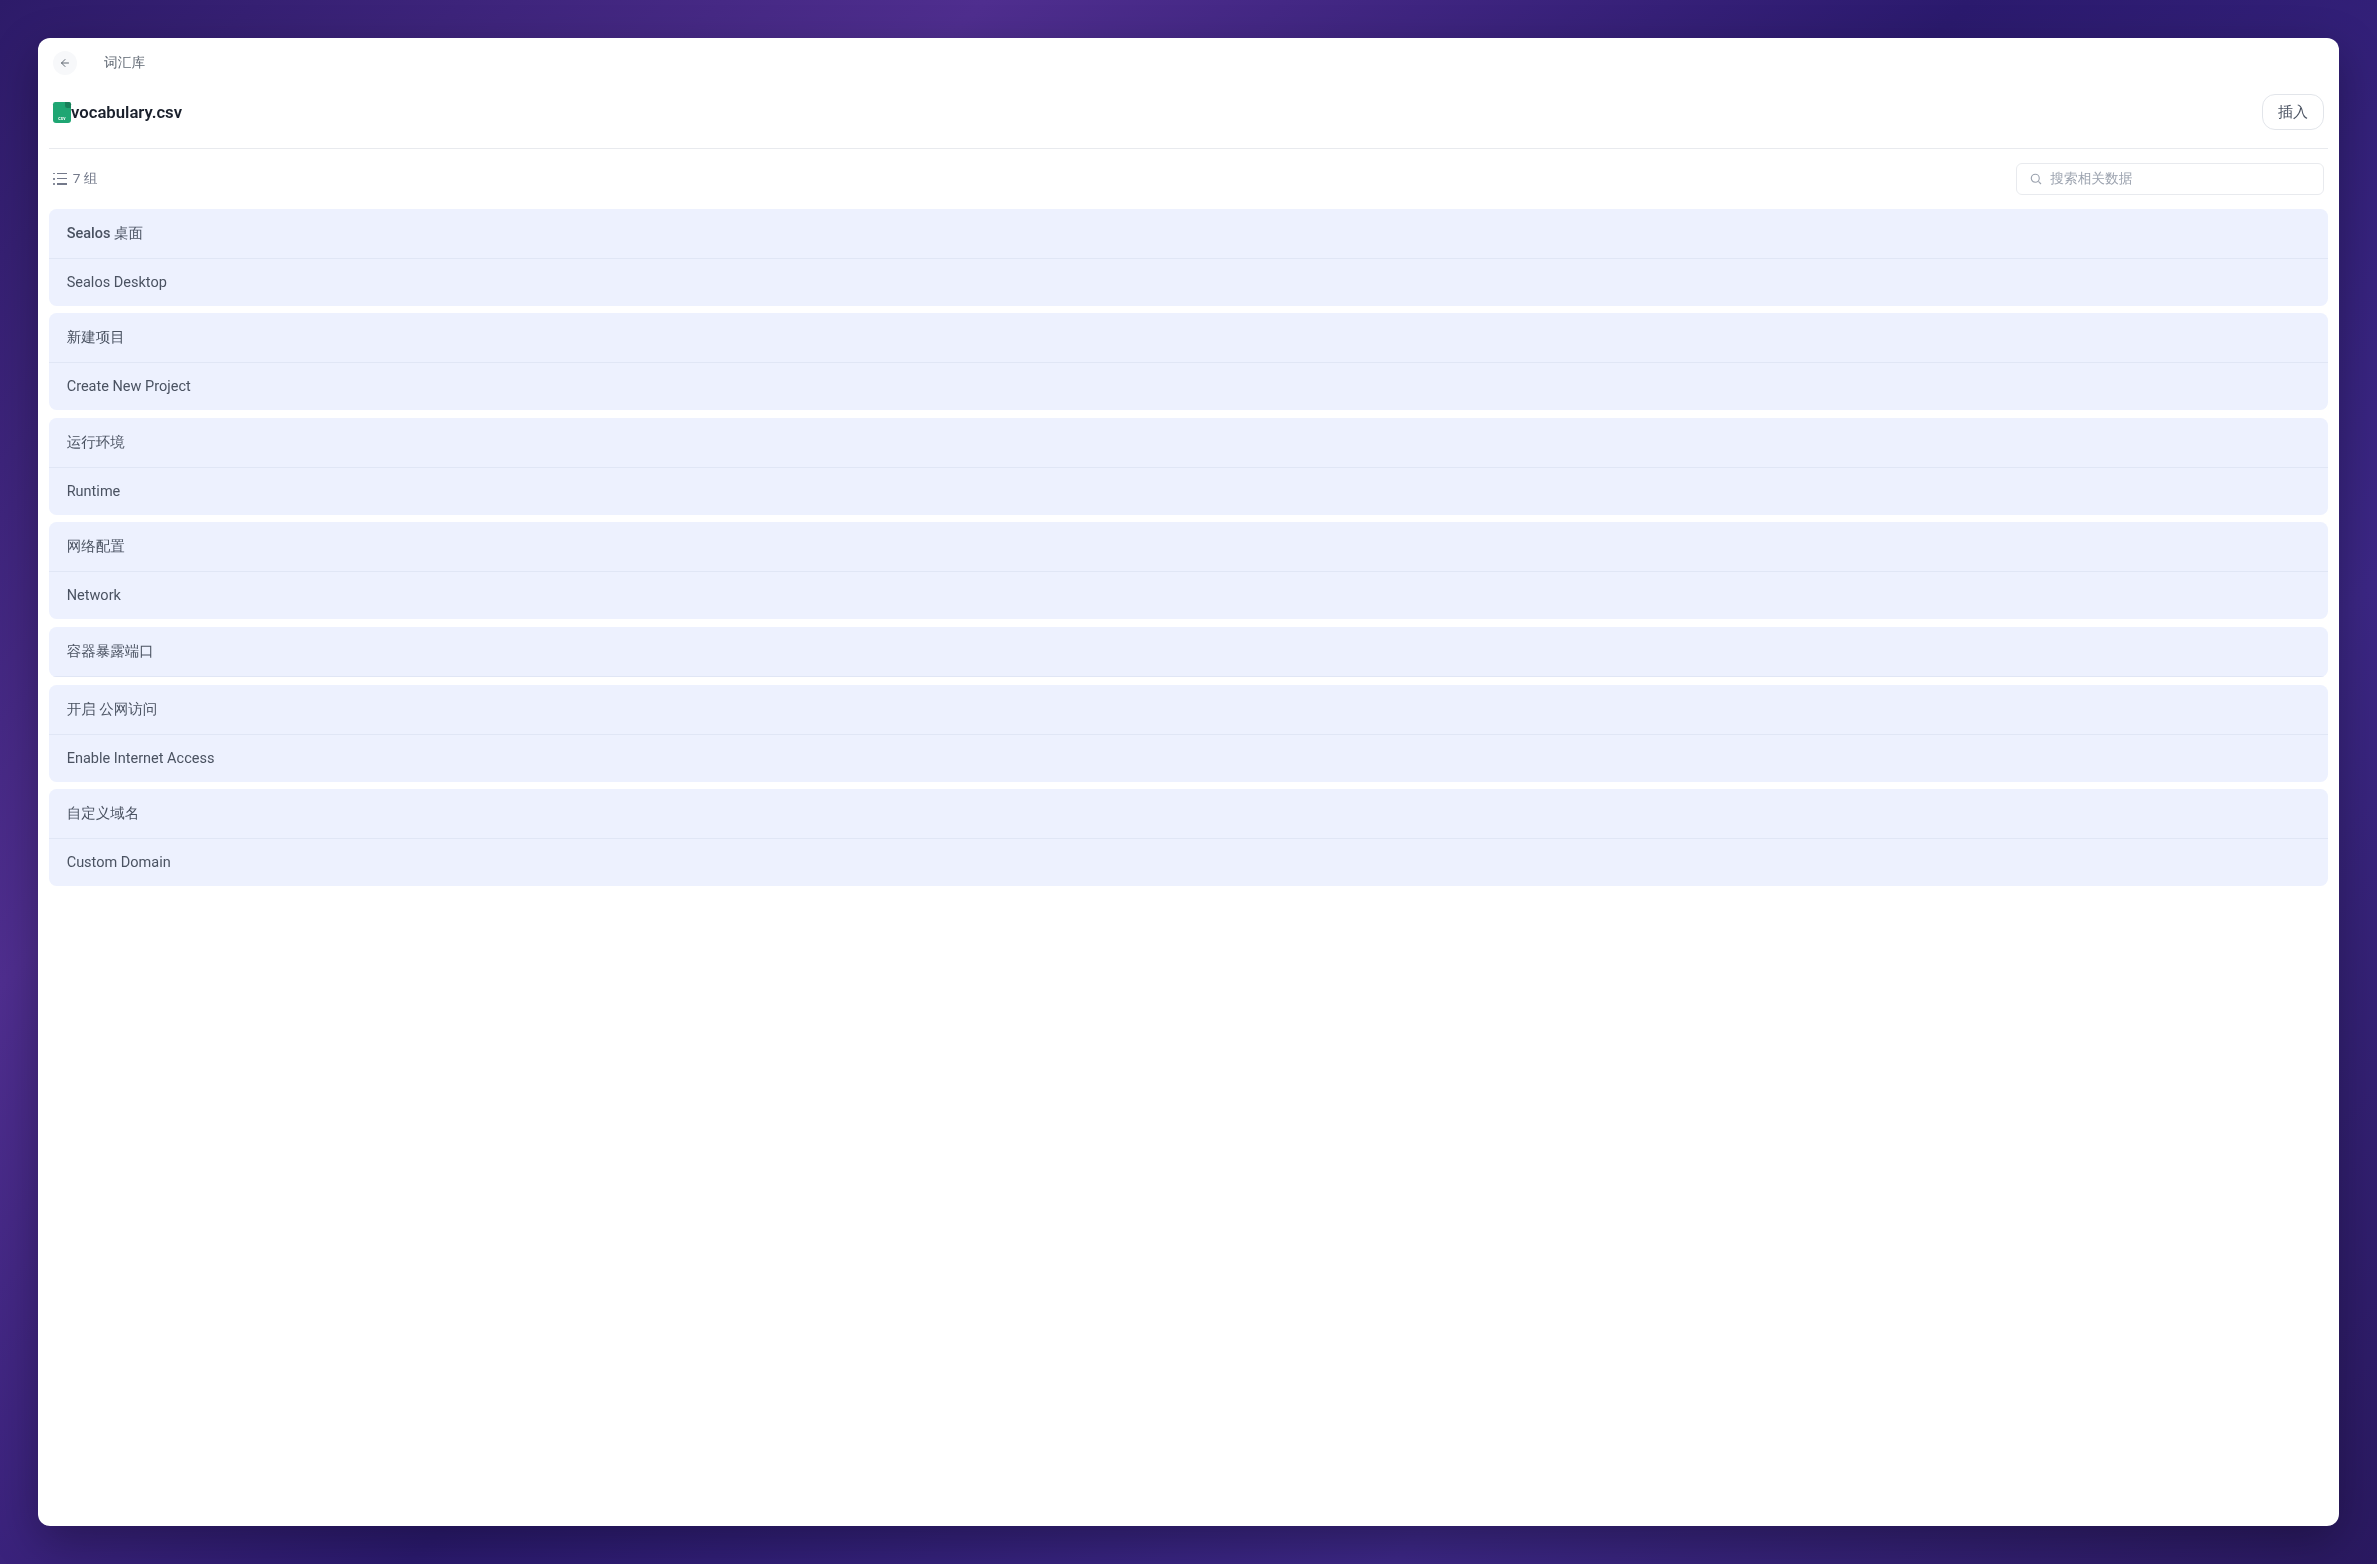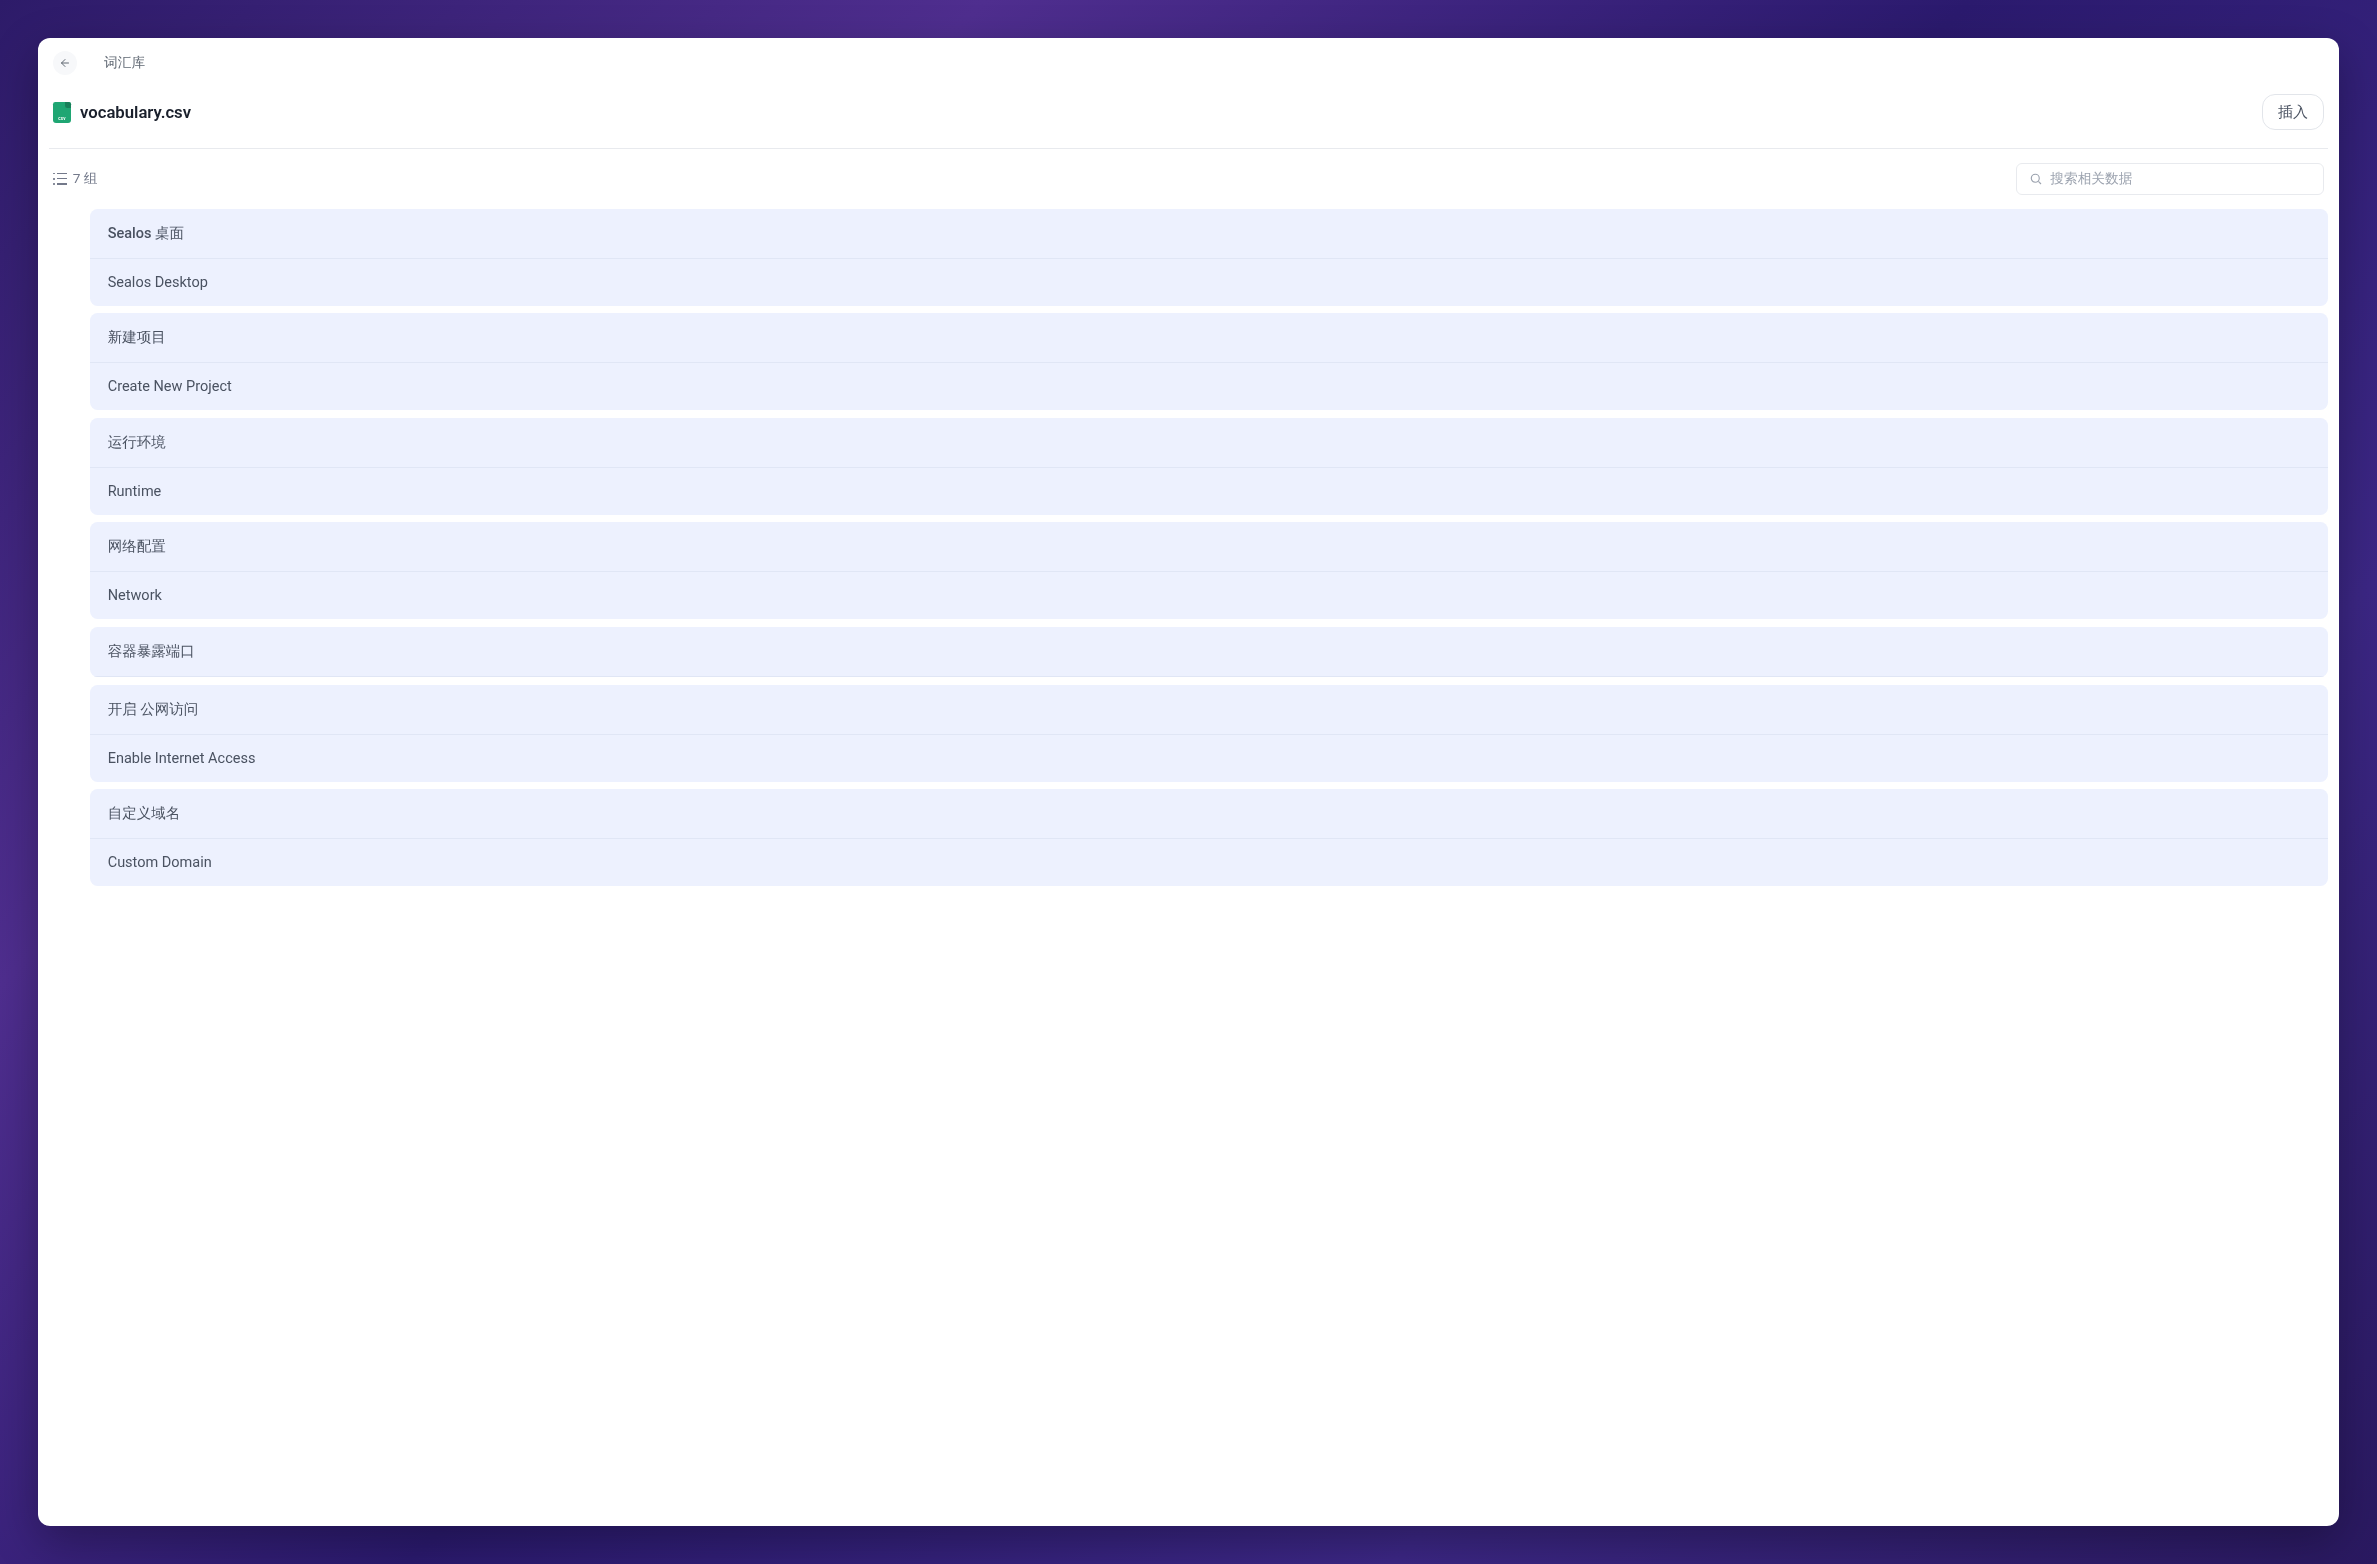--- a/index.html
+++ b/index.html
@@ -59,21 +59,20 @@
     .file-header {
       display: flex;
       align-items: center;
       justify-content: space-between;
       padding: 6px 15px 18px 15px;
     }
 
     .file-title {
       display: flex;
       align-items: center;
-      gap: 9px;
     }
 
     .file-icon {
       width: 18px;
       height: 21px;
       background: #1fa673;
       border-radius: 2.3px 2.3px 3px 3px;
       position: relative;
     }
 
@@ -201,21 +200,20 @@
       flex: 1;
       overflow-y: auto;
       padding: 0 10.7px 10.7px 10.7px;
     }
 
     .vocab-group {
       background: #edf1fe;
       border-radius: 7.6px;
       margin-bottom: 7.6px;
       overflow: hidden;
-      margin-left: 41px;
     }
 
     .vocab-row {
       padding: 15px 18px;
       font-size: 14.5px;
       font-weight: 500;
       color: #4a5261;
     }
 
     .vocab-group .vocab-row:first-child {

